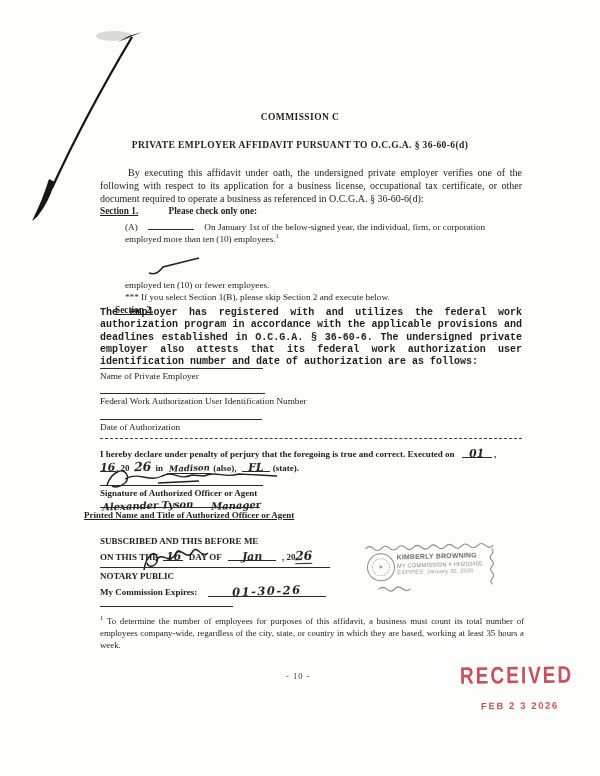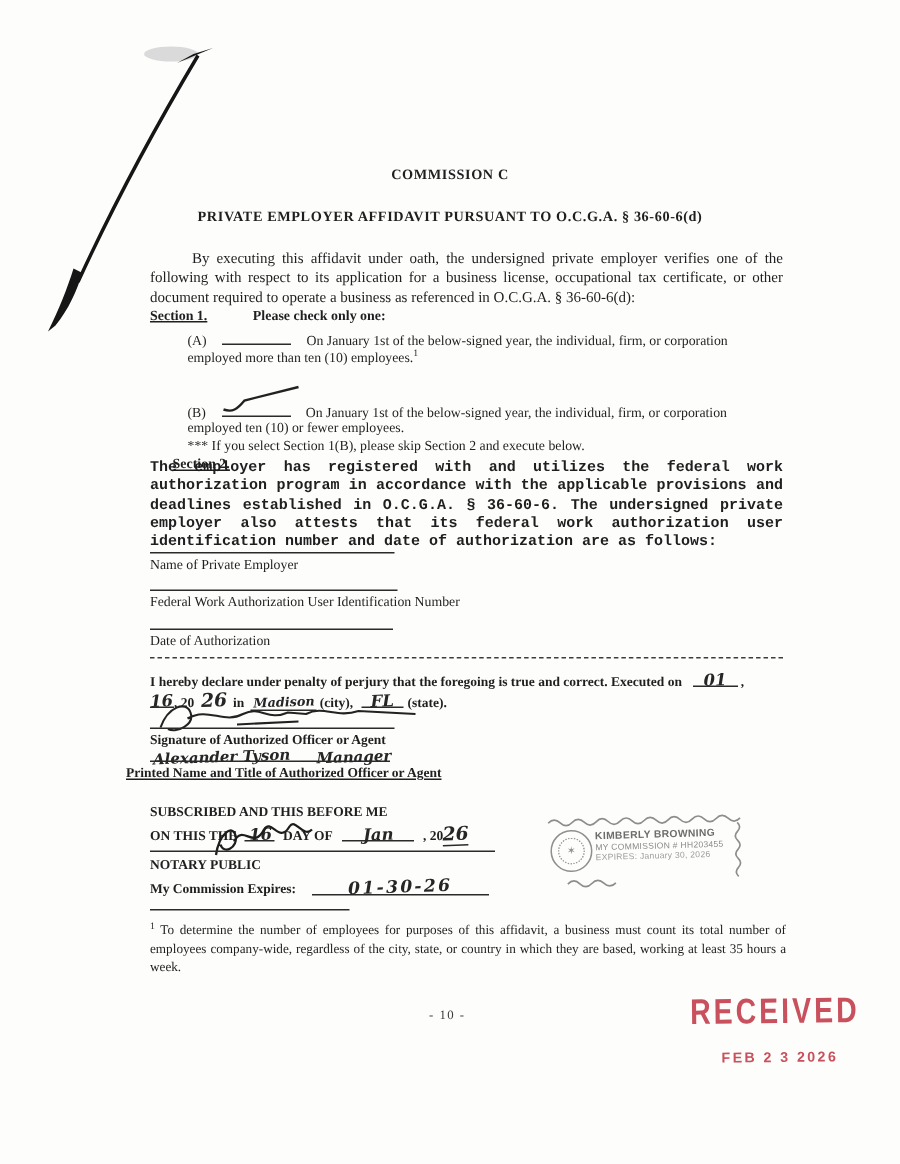--- a/index.html
+++ b/index.html
@@ -101,25 +101,20 @@
 
   <div class="abs opt-line" style="left:125px; top:219px;">
     <span>(A)</span>
     <span class="blank" style="width:46px; margin:0 8px;"></span>
     <span>On January 1st of the below-signed year, the individual, firm, or corporation</span>
   </div>
   <div class="abs opt-line" style="left:125px; top:232px;">
     <span>employed more than ten (10) employees.</span><sup style="font-size:6.5px;">1</sup>
   </div>
 
-  <div class="abs opt-line" style="left:125px; top:267px;">
-    <span>(B)</span>
-    <span class="blank" style="width:46px; margin:0 8px;"></span>
-    <span>On January 1st of the below-signed year, the individual, firm, or corporation</span>
-  </div>
   <svg class="mark" style="left:147px; top:257px;" width="56" height="20" viewBox="0 0 56 20">
     <path d="M2,16 C8,18 11,16 16,10 L52,1" stroke="#222" stroke-width="1.6" fill="none"></path>
   </svg>
   <div class="abs opt-line" style="left:125px; top:280px;">employed ten (10) or fewer employees.</div>
   <div class="abs opt-line" style="left:125px; top:292px;">*** If you select Section 1(B), please skip Section 2 and execute below.</div>
 
   <div class="abs sec-label" style="left:100px; top:305px;margin-left:15px;">Section 2.</div>
   <div class="abs para para-bold" style="top:307px;font-family:Liberation Mono, monospace;">The employer has registered with and utilizes the federal work authorization program in accordance with the applicable provisions and deadlines established in O.C.G.A. § 36-60-6. The undersigned private employer also attests that its federal work authorization user identification number and date of authorization are as follows:</div>
 
   <div class="abs field-line" style="left:100px; top:368px; width:163px;"></div>
@@ -134,21 +129,21 @@
   <div class="abs dashed-rule" style="left:100px; top:438px; width:422px;"></div>
 
   <div class="abs decl" style="left:100px; top:447px;">
     <span>I hereby declare under penalty of perjury that the foregoing is true and correct. Executed on</span>
     <span class="blank" style="width:30px; margin:0 2px 0 5px;"><span class="hand hand-md">01</span></span><span>,</span>
   </div>
   <div class="abs decl" style="left:100px; top:459px;">
     <span class="blank" style="width:16px;"><span class="hand hand-md">16</span></span><span>, 20</span>
     <span class="hand hand-lg" style="margin:0 2px;">26</span>
     <span>in</span>
-    <span class="blank" style="width:44px; margin:0 2px;"><span class="hand hand-sm">Madison</span></span><span>(city),</span>
+    <span class="blank" style="width:44px; margin:0 2px;"><span class="hand hand-sm">Madison</span></span><span>(also),</span>
     <span class="blank" style="width:28px; margin:0 3px;"><span class="hand hand-md">FL</span></span><span>(state).</span>
   </div>
 
   <svg class="mark" style="left:103px; top:466px;" width="180" height="24" viewBox="0 0 180 24">
     <path d="M4,19 C9,5 21,1 24,9 C27,17 15,23 9,20 M22,13 C36,5 46,17 59,10 C71,4 75,15 89,9 L101,10 C113,4 121,13 136,8 L174,10 M55,17 L96,15" stroke="#222" stroke-width="1.4" fill="none"></path>
   </svg>
   <div class="abs field-line" style="left:100px; top:485px; width:163px;"></div>
   <div class="abs sig-label" style="left:100px; top:488px;">Signature of Authorized Officer or Agent</div>
 
   <div class="abs" style="left:102px; top:495px;">

